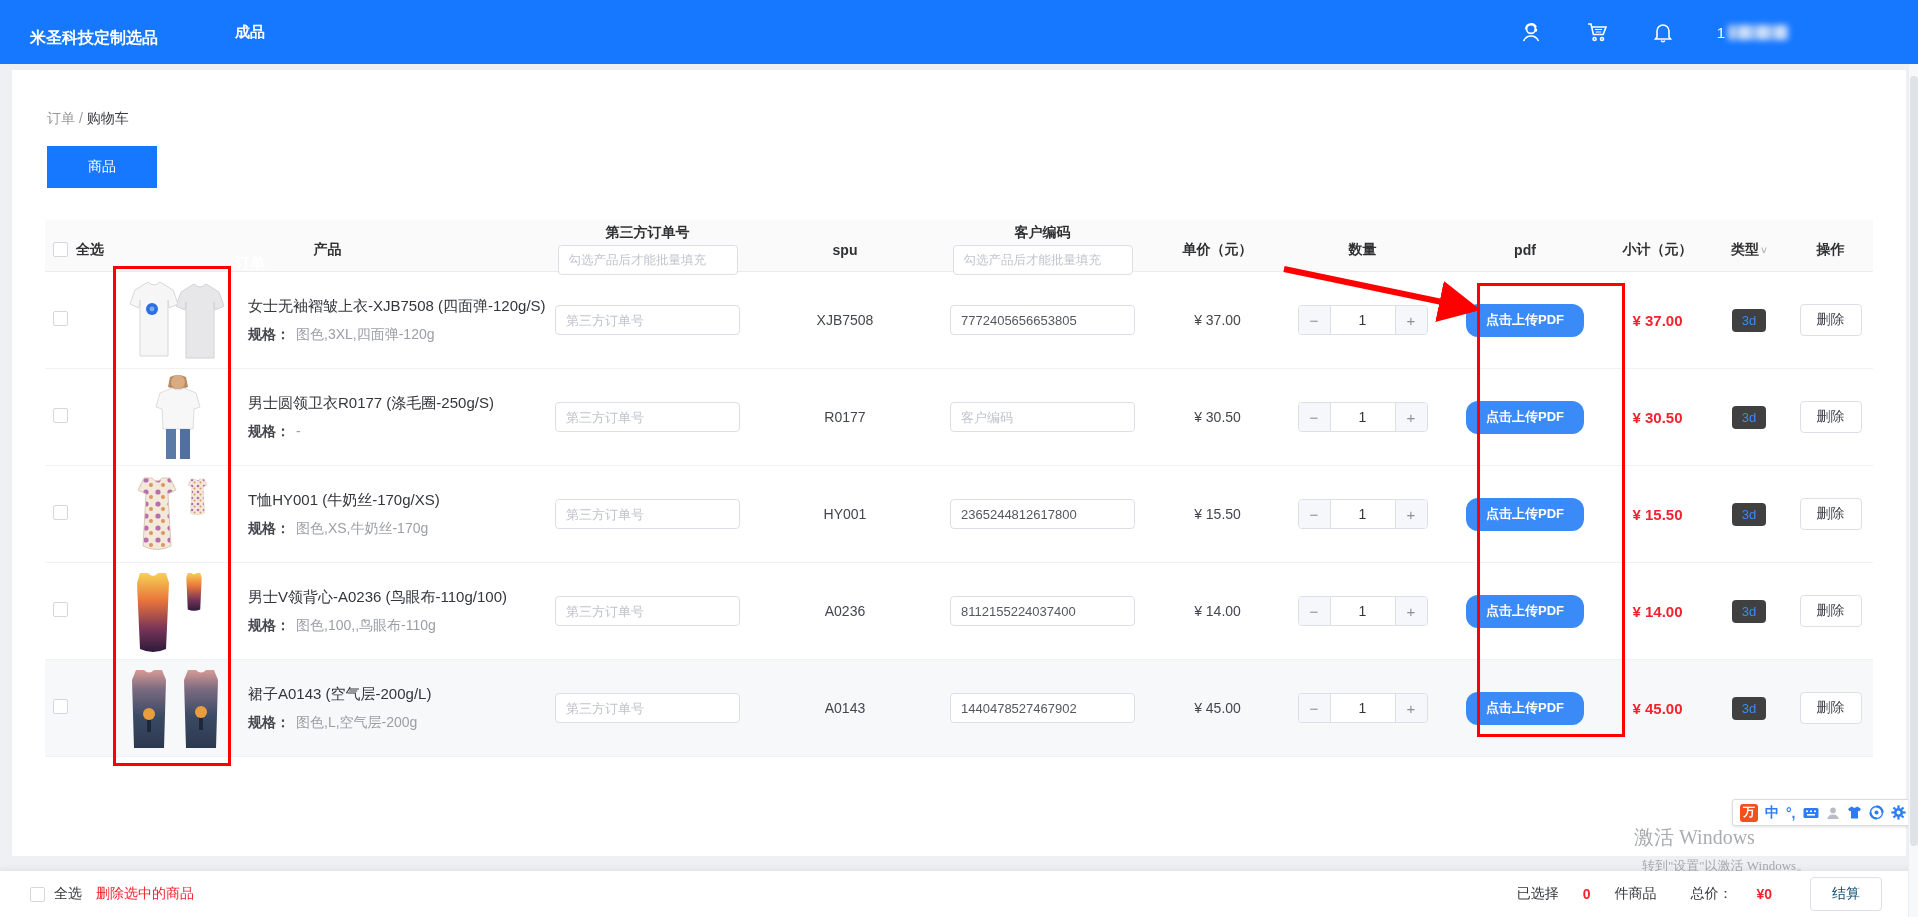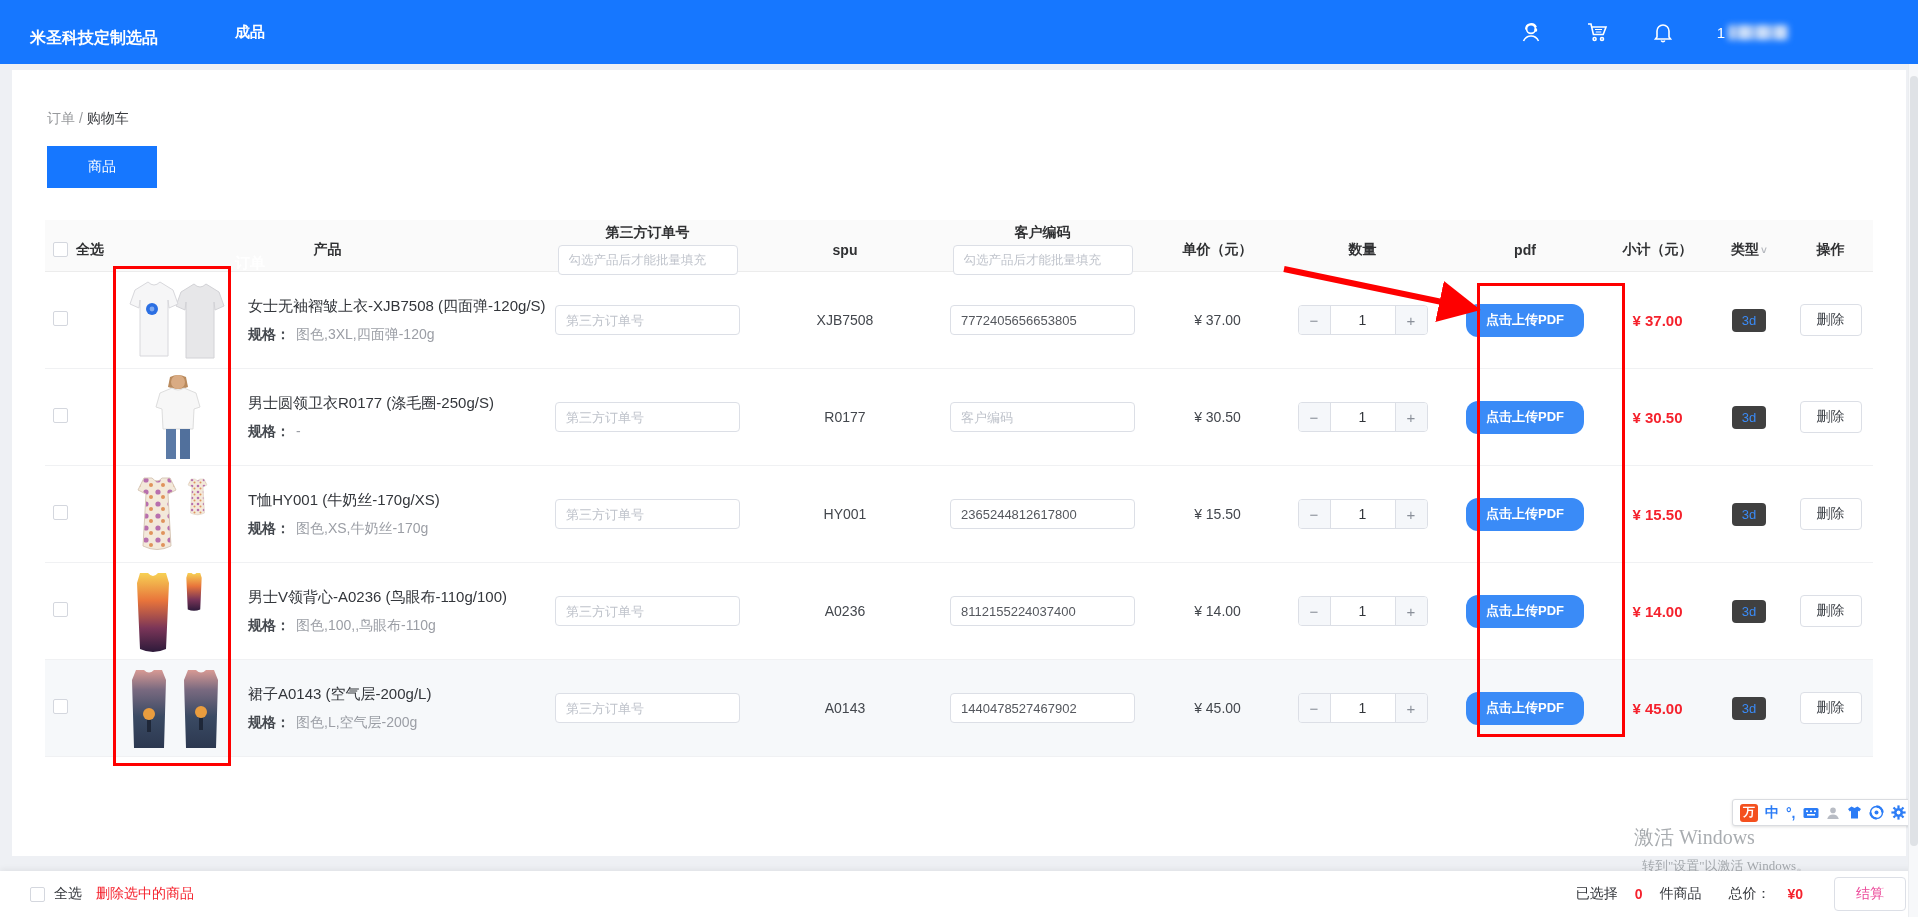--- a/index.html
+++ b/index.html
@@ -75,25 +75,25 @@
   .ime-ic { display:inline-flex; }
   .watermark { position:absolute; left:1634px; top:824px; color:#8c9196; opacity:.75; z-index:4;font-family:Liberation Serif, serif; }
   .wm1 { font-size:20px; } .wm2 { font-size:13px; margin-top:6px; margin-left:8px; }
 
   
   .footer { position:absolute; left:0; top:871px; width:1918px; height:46px; background:#fff;
     box-shadow:0 -2px 6px rgba(0,0,0,.06); display:flex; align-items:center; z-index:7; }
   .f-left { display:flex; align-items:center; gap:14px; margin-left:30px; }
   .f-selectall { display:flex; align-items:center; gap:9px; color:#33363b; }
   .f-del { color:#f5222d; cursor:pointer; }
-  .f-right { margin-left:auto; display:flex; align-items:center; gap:17px; margin-right:12px; color:#33363b; }
+  .f-right { margin-left:auto; display:flex; align-items:center; gap:24px; margin-right:36px; color:#33363b; }
   .f-red { color:#f5222d; font-weight:bold; }
   .f-total-label { margin-left:10px; }
   .checkout-btn { width:72px; height:34px; margin-left:14px; background:#fff; border:1px solid #dcdfe6;
-    border-radius:4px; color:#ec4899; font-size:14px; cursor:pointer; font-family:inherit; }
+    border-radius:4px; color:#0c4a6e; font-size:14px; cursor:pointer; font-family:inherit; }
 
   
   .scrollbar { position:absolute; right:0; top:64px; width:10px; height:853px; background:#f7f8fa; border-left:1px solid #ebedf0; z-index:9; }
   .scroll-thumb { position:absolute; left:1px; top:12px; width:8px; height:770px; background:#dfe2e6; border-radius:4px; }
 </style>
 </head>
 <body>
 
 <div class="nav">
   <div class="nav-brand">米圣科技定制选品</div>

